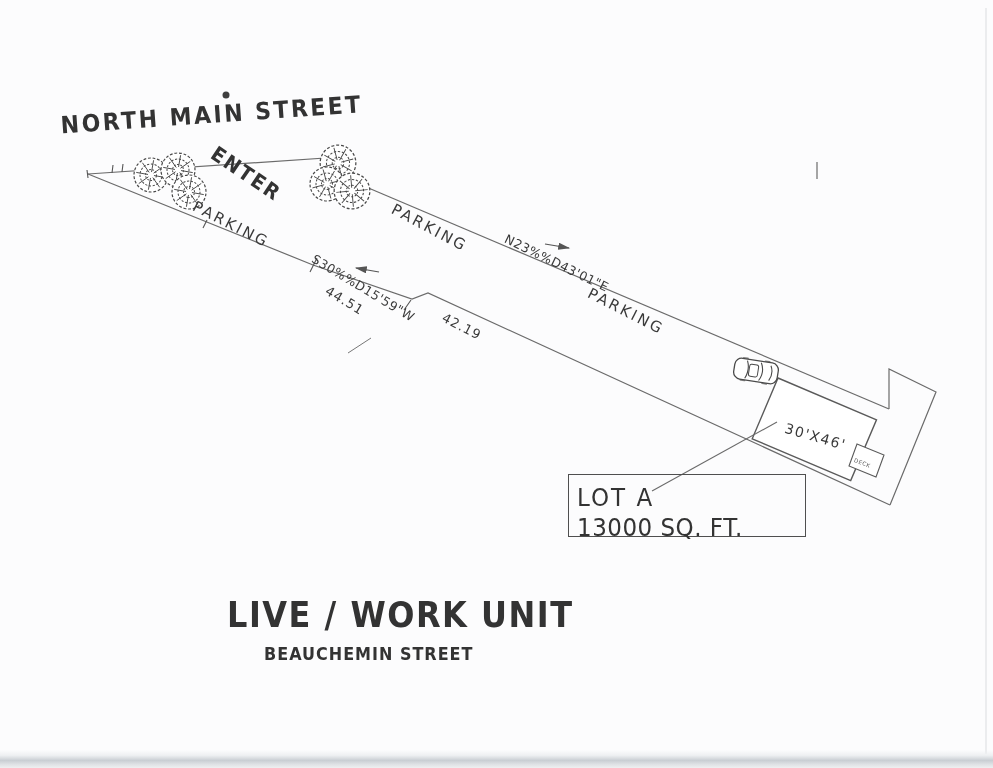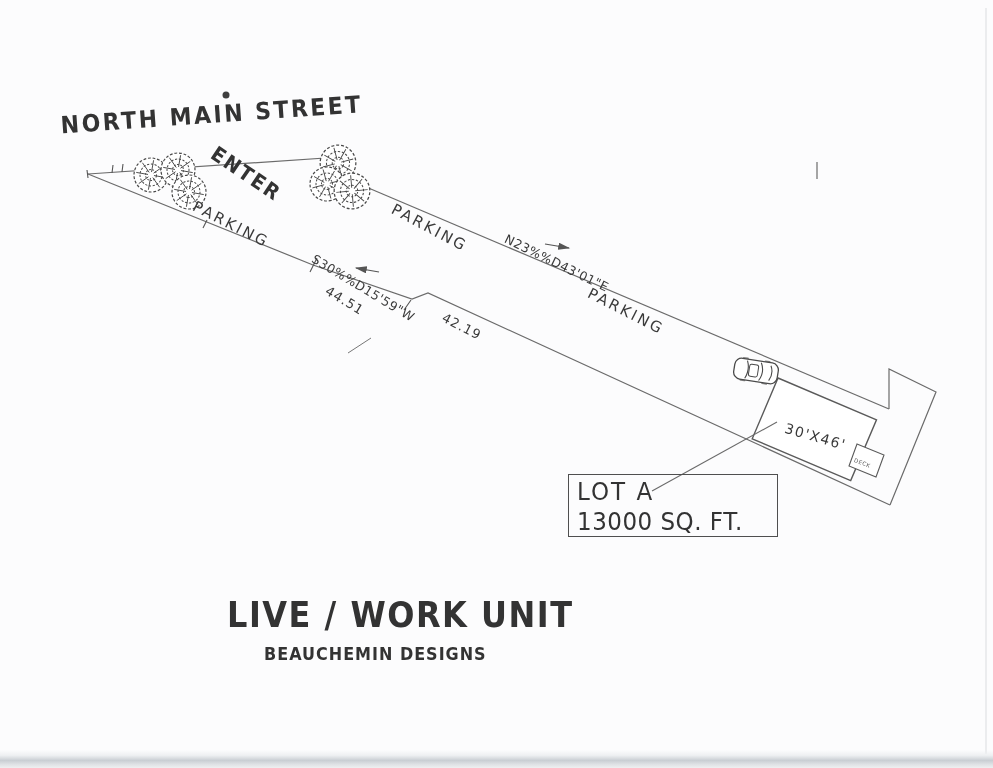--- a/index.html
+++ b/index.html
@@ -18,23 +18,23 @@
   #parking-left{left:197px;top:199px;font-size:15px;letter-spacing:2.5px;transform:rotate(27deg);}
   #parking-mid{left:396px;top:202px;font-size:15px;letter-spacing:2.5px;transform:rotate(28deg);}
   #parking-right{left:592px;top:286px;font-size:15px;letter-spacing:2.5px;transform:rotate(27deg);}
   #bearing-north{left:508px;top:233px;font-size:12.5px;letter-spacing:0.5px;transform:rotate(26deg);}
   #bearing-south{left:316px;top:253px;font-size:12.5px;letter-spacing:0.5px;transform:rotate(31deg);}
   #dim-4451{left:330px;top:284px;font-size:13px;letter-spacing:1px;transform:rotate(31deg);}
   #dim-4219{left:446px;top:311px;font-size:13px;letter-spacing:1px;transform:rotate(27deg);}
   #building-size{left:787px;top:421px;font-size:14px;letter-spacing:1.5px;transform:rotate(16deg);}
   #deck-label{left:855px;top:458px;font-size:5.5px;letter-spacing:0.5px;transform:rotate(21deg);color:#555;}
   #lot-callout{
-    position:absolute;left:568px;top:474px;width:210px;height:63px;
+    position:absolute;left:568px;top:474px;width:238px;height:63px;
     border:1.6px solid #4f4f4f;box-sizing:border-box;
-    padding:3px 0 0 8px;background:transparent;
+    padding:9px 0 0 8px;background:transparent;
   }
   #lot-callout .line1{font-size:23px;letter-spacing:2px;color:#333;transform:scaleY(1.05);transform-origin:left top;}
   #lot-callout .line2{font-size:23px;letter-spacing:0.5px;color:#333;margin-top:4px;transform:scaleY(1.05);transform-origin:left top;}
   #title-main{left:227px;top:597px;font-size:32px;letter-spacing:1.5px;font-weight:600;transform:scaleY(1.12);}
   #title-sub{left:264px;top:646px;font-size:16px;letter-spacing:1px;font-weight:600;transform:scaleY(1.05);}
   #plan-svg{position:absolute;left:0;top:0;}
   #bottom-edge{
     position:absolute;left:0;top:750px;width:993px;height:18px;
     background:linear-gradient(180deg,rgba(201,206,211,0) 0%,#eef0f2 30%,#c9ced3 58%,#dfe2e5 80%,#eef0f1 100%);
   }
@@ -116,17 +116,17 @@
   <div class="lbl" id="dim-4219">42.19</div>
   <div class="lbl" id="building-size">30'X46'</div>
   <div class="lbl" id="deck-label">DECK</div>
 
   <div id="lot-callout">
     <div class="line1">LOT A</div>
     <div class="line2">13000 SQ. FT.</div>
   </div>
 
   <div class="lbl hand" id="title-main">LIVE / WORK UNIT</div>
-  <div class="lbl hand" id="title-sub">BEAUCHEMIN DESIGNS</div>
+  <div class="lbl hand" id="title-sub">BEAUCHEMIN STREET</div>
 
   <div id="right-edge"></div>
   <div id="bottom-edge"></div>
 </div>
 
 </body></html>

